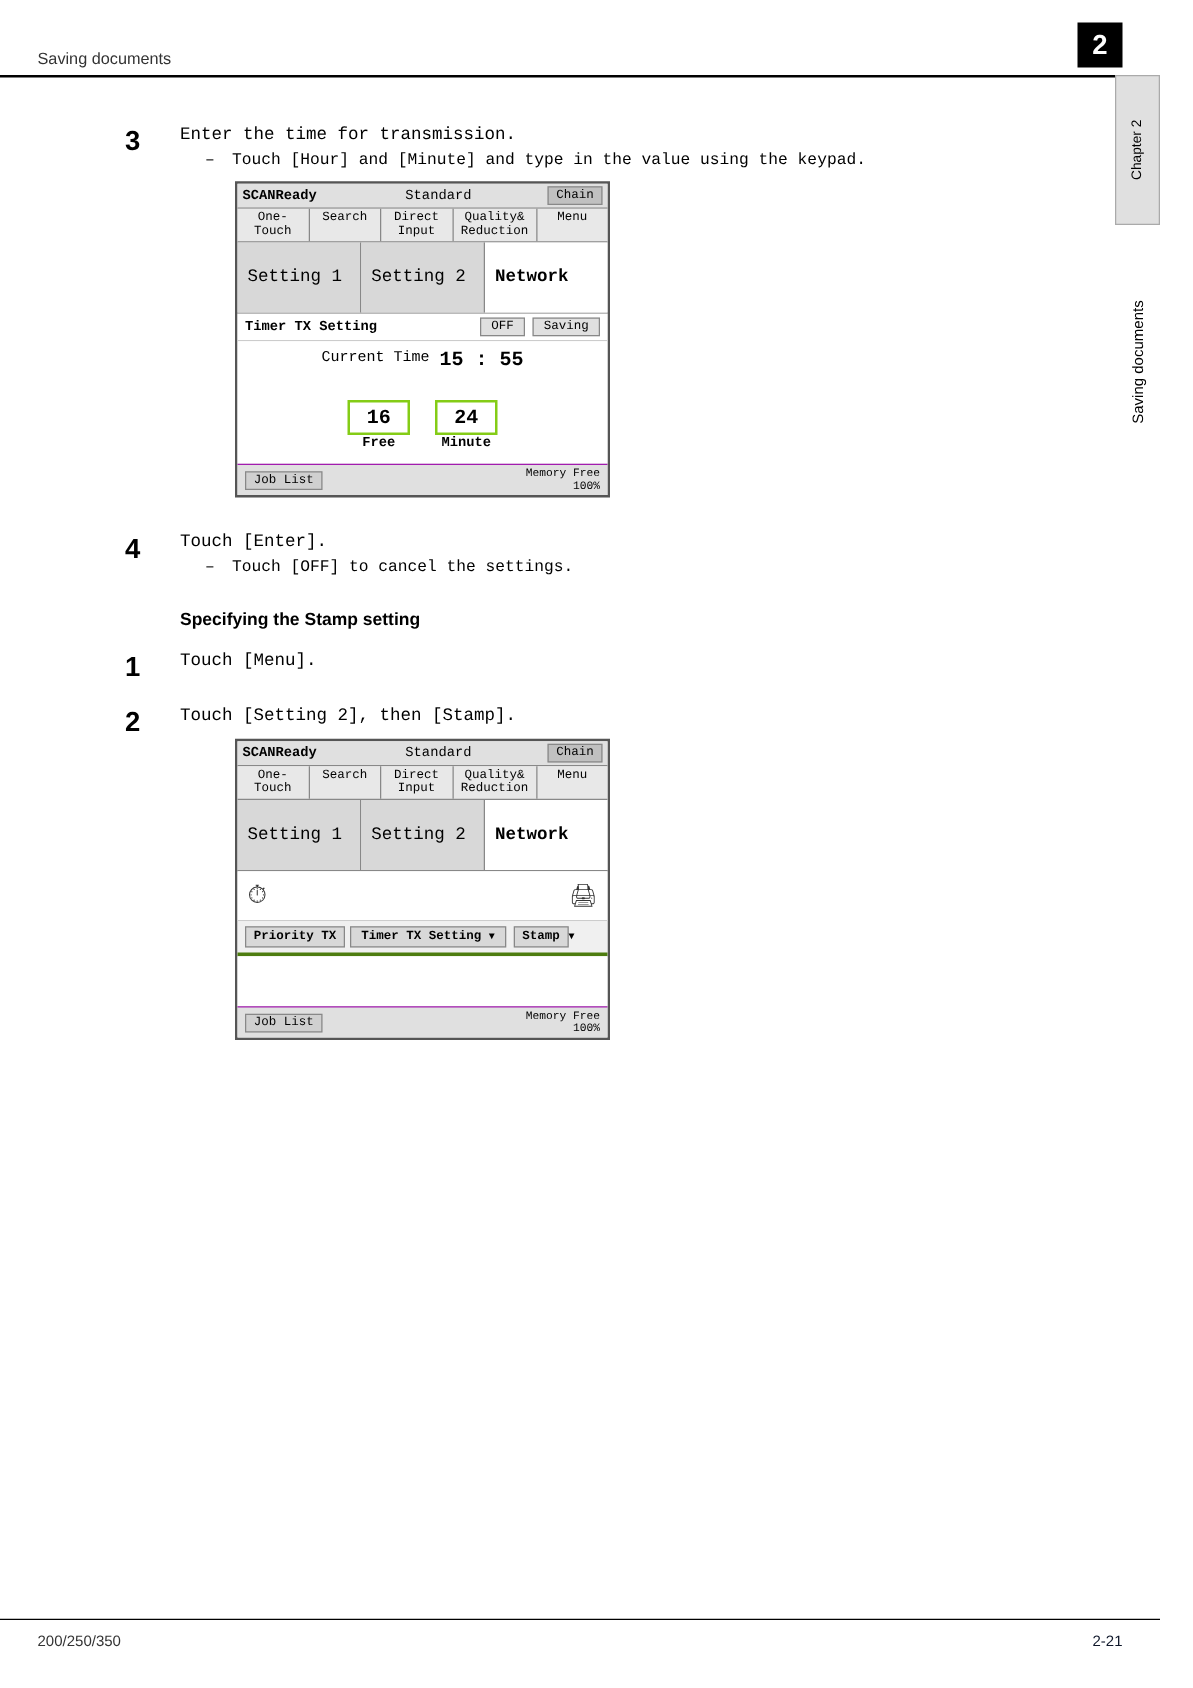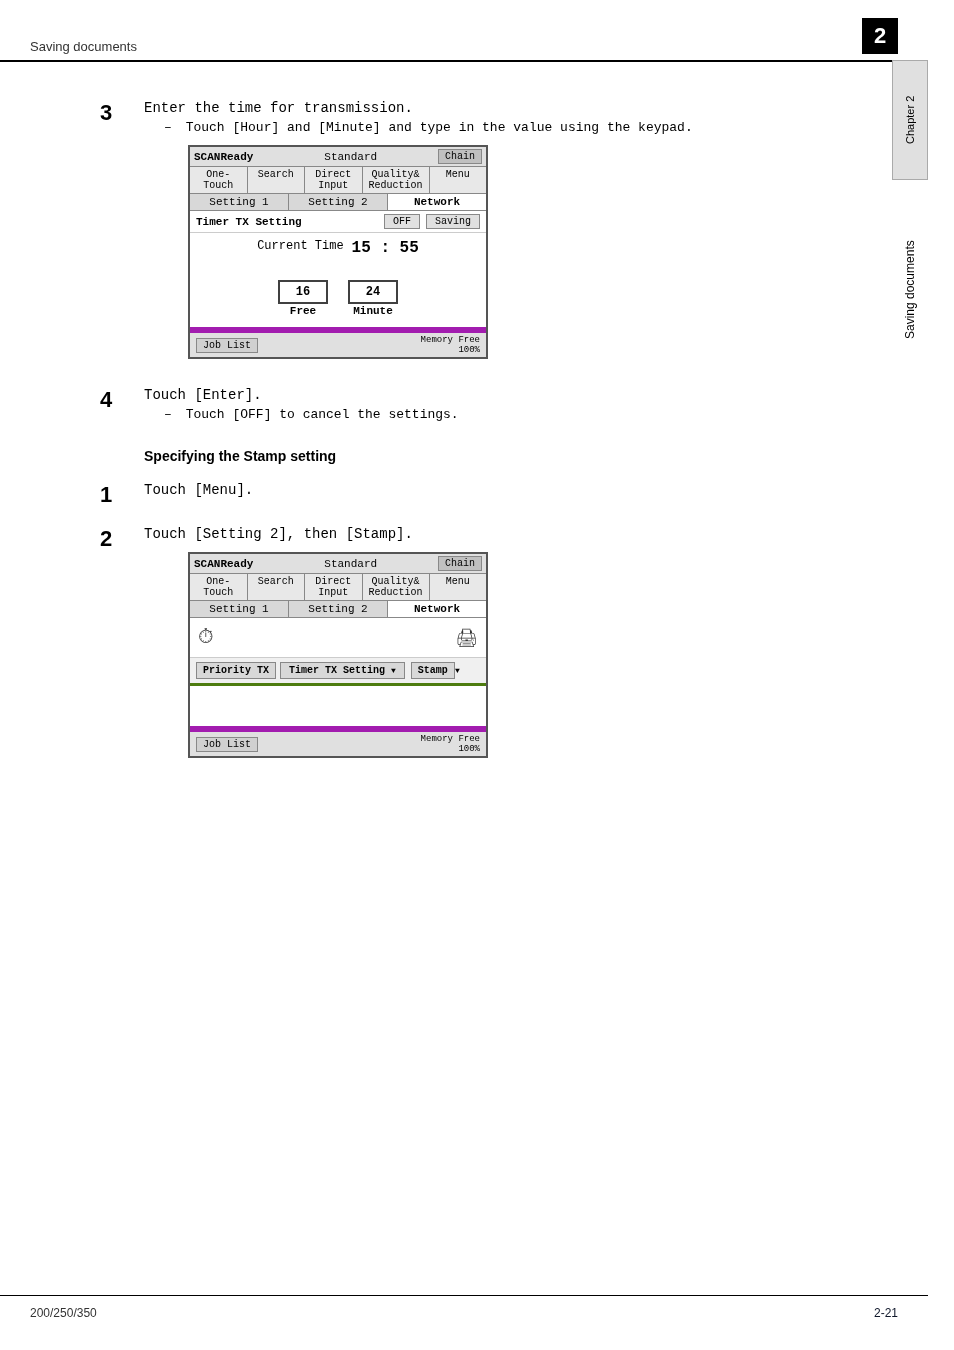--- a/index.html
+++ b/index.html
@@ -188,24 +188,24 @@
       border-right: none;
     }
 
     .panel-tabs-row {
       display: flex;
       border-bottom: 1px solid #888;
     }
 
     .panel-tab {
       border-right: 1px solid #888;
-      padding: 2px 8px;
-      font-size: 11px;
+      padding: 20px 8px;
+      font-size: 14px;
       flex: 1;
-      text-align: center;
+      text-align: left;
       background: #d8d8d8;
     }
 
     .panel-tab.active {
       background: #fff;
       font-weight: bold;
     }
 
     .panel-tab:last-child {
       border-right: none;
@@ -268,41 +268,41 @@
       padding: 4px;
     }
 
     .panel-input-group {
       display: flex;
       flex-direction: column;
       align-items: center;
     }
 
     .panel-input-box {
-      border: 2px solid #404040;
+      border: 2px solid #84cc16;
       padding: 3px 10px;
-      font-size: 12px;
+      font-size: 16px;
       font-weight: bold;
       min-width: 50px;
       text-align: center;
       background: #fff;
     }
 
     .panel-input-label {
       font-size: 11px;
       font-weight: bold;
       margin-top: 1px;
     }
 
     .panel-bottom-row {
       display: flex;
       justify-content: space-between;
       align-items: center;
       background: #e0e0e0;
-      border-top: 6px solid #a21caf;
+      border-top: 1px solid #a21caf;
       padding: 2px 6px;
     }
 
     .panel-job-list {
       font-size: 10px;
       border: 1px solid #888;
       padding: 1px 6px;
       background: #d0d0d0;
     }
 

